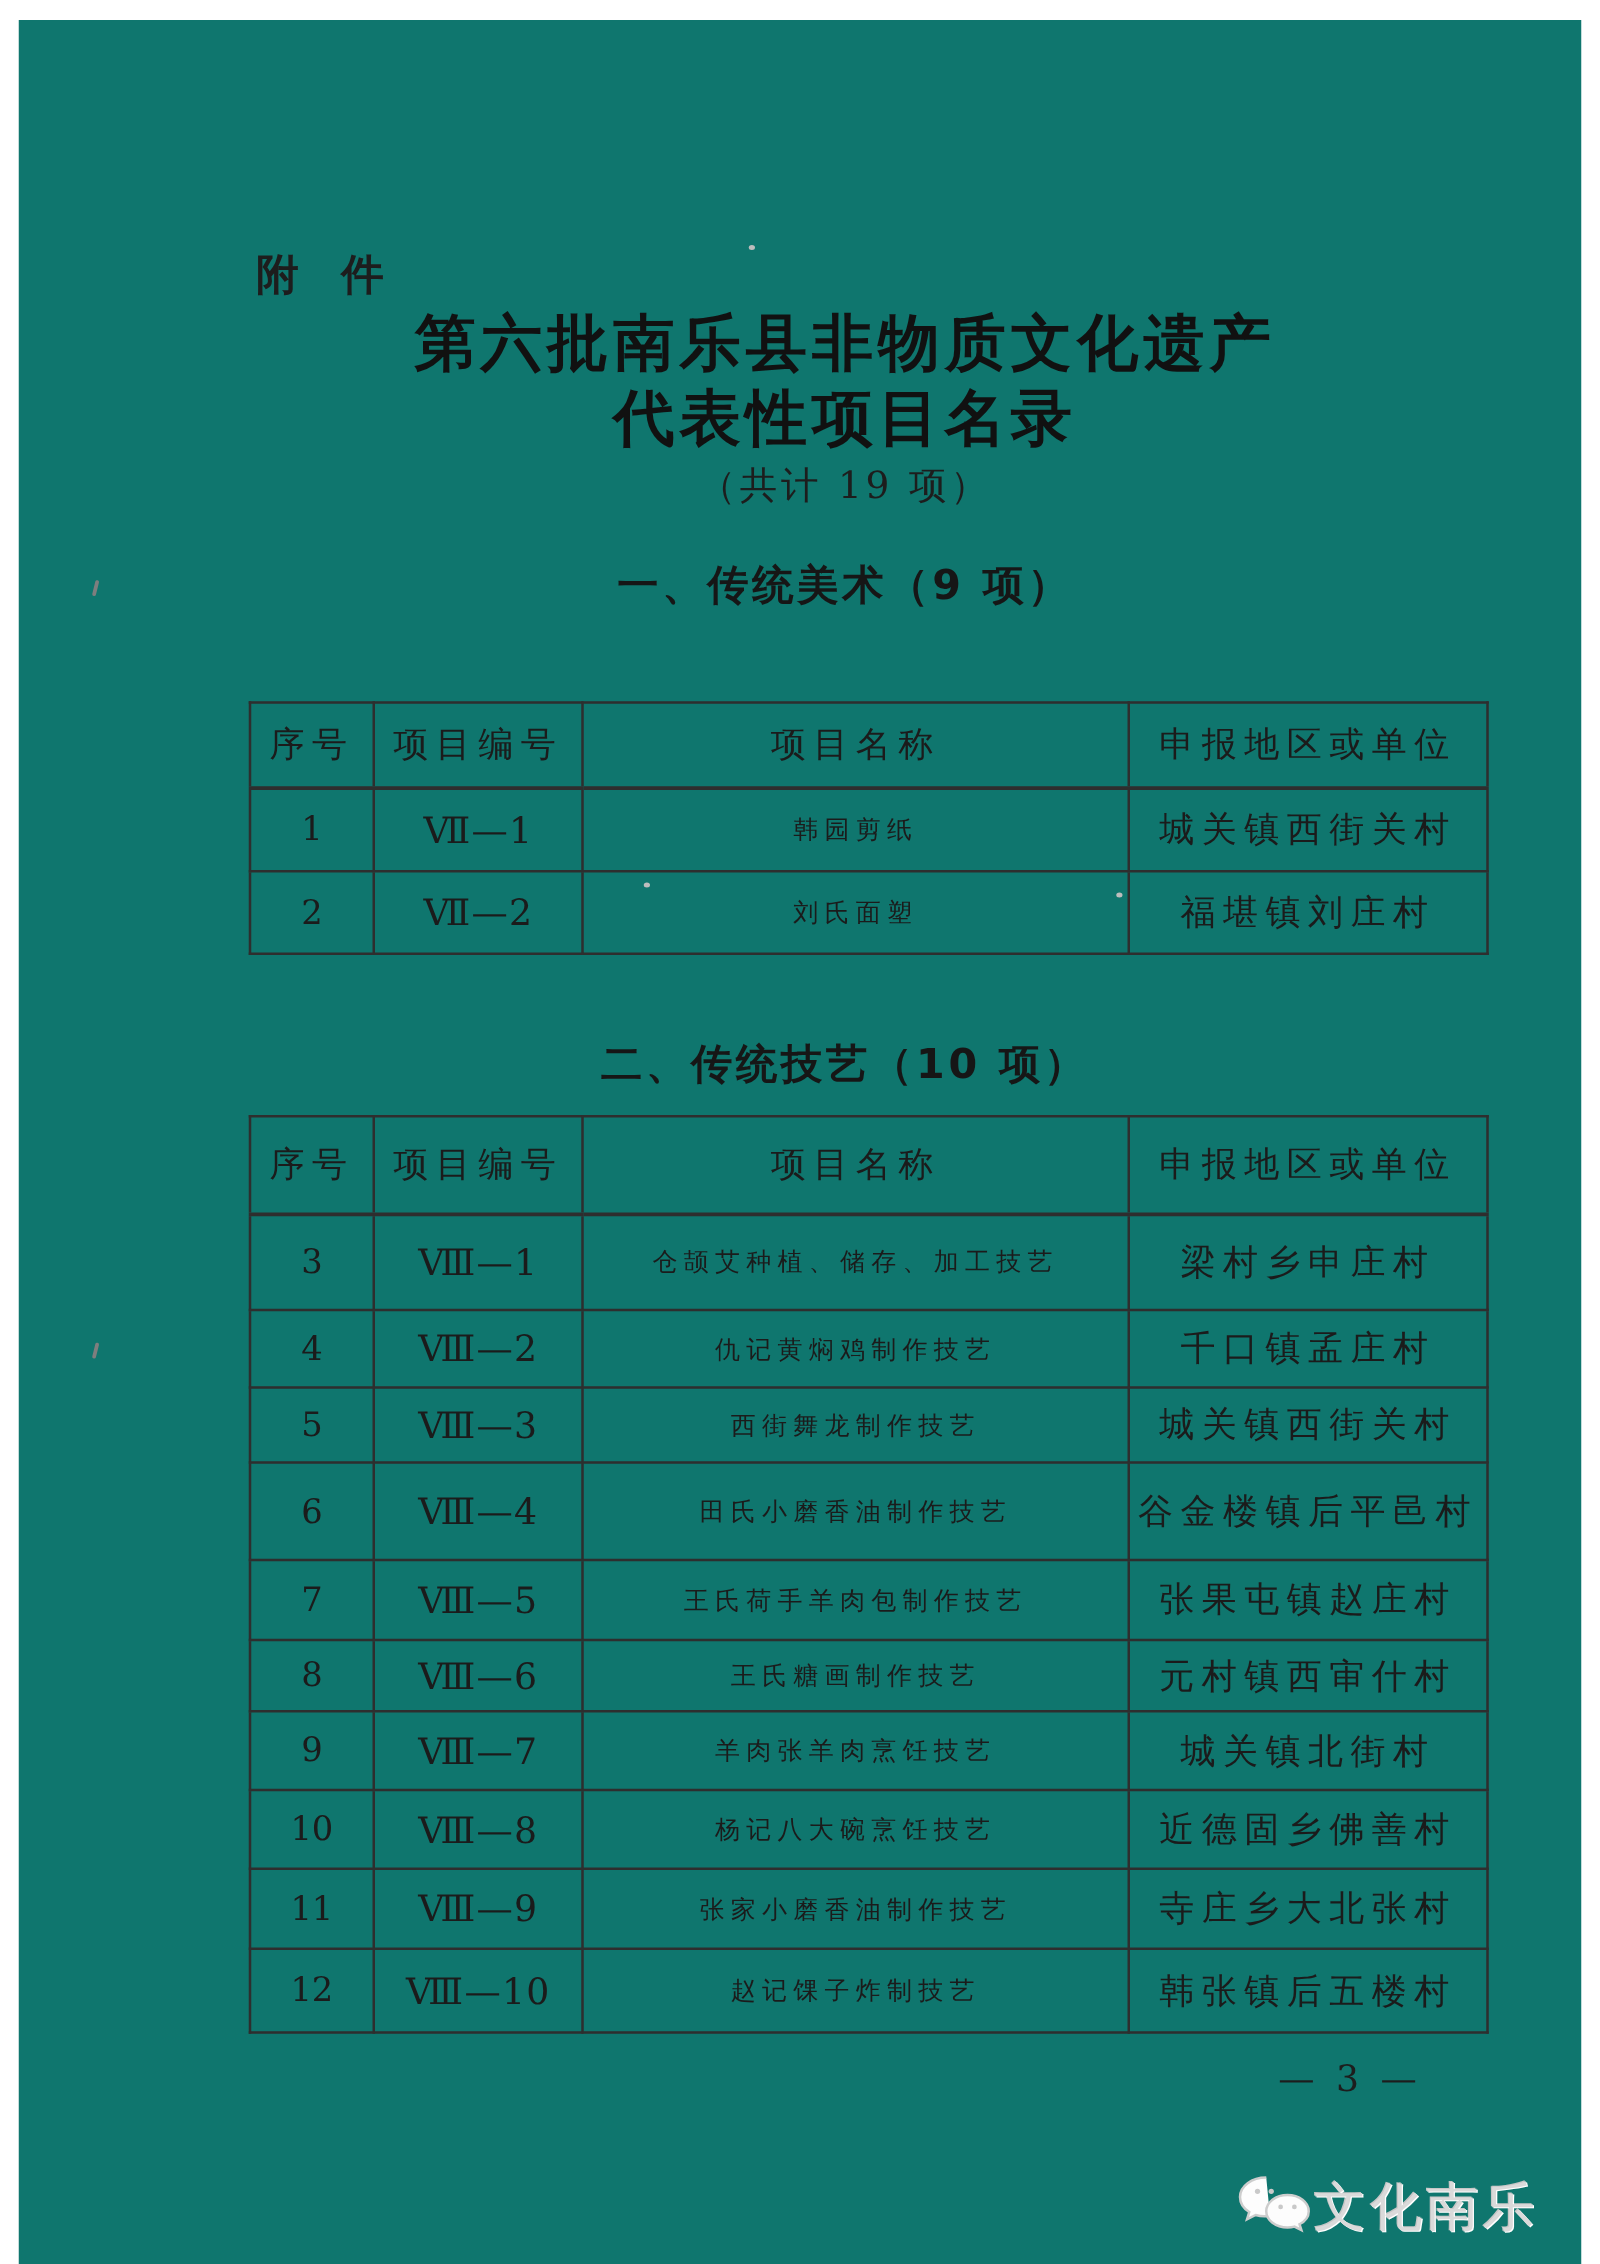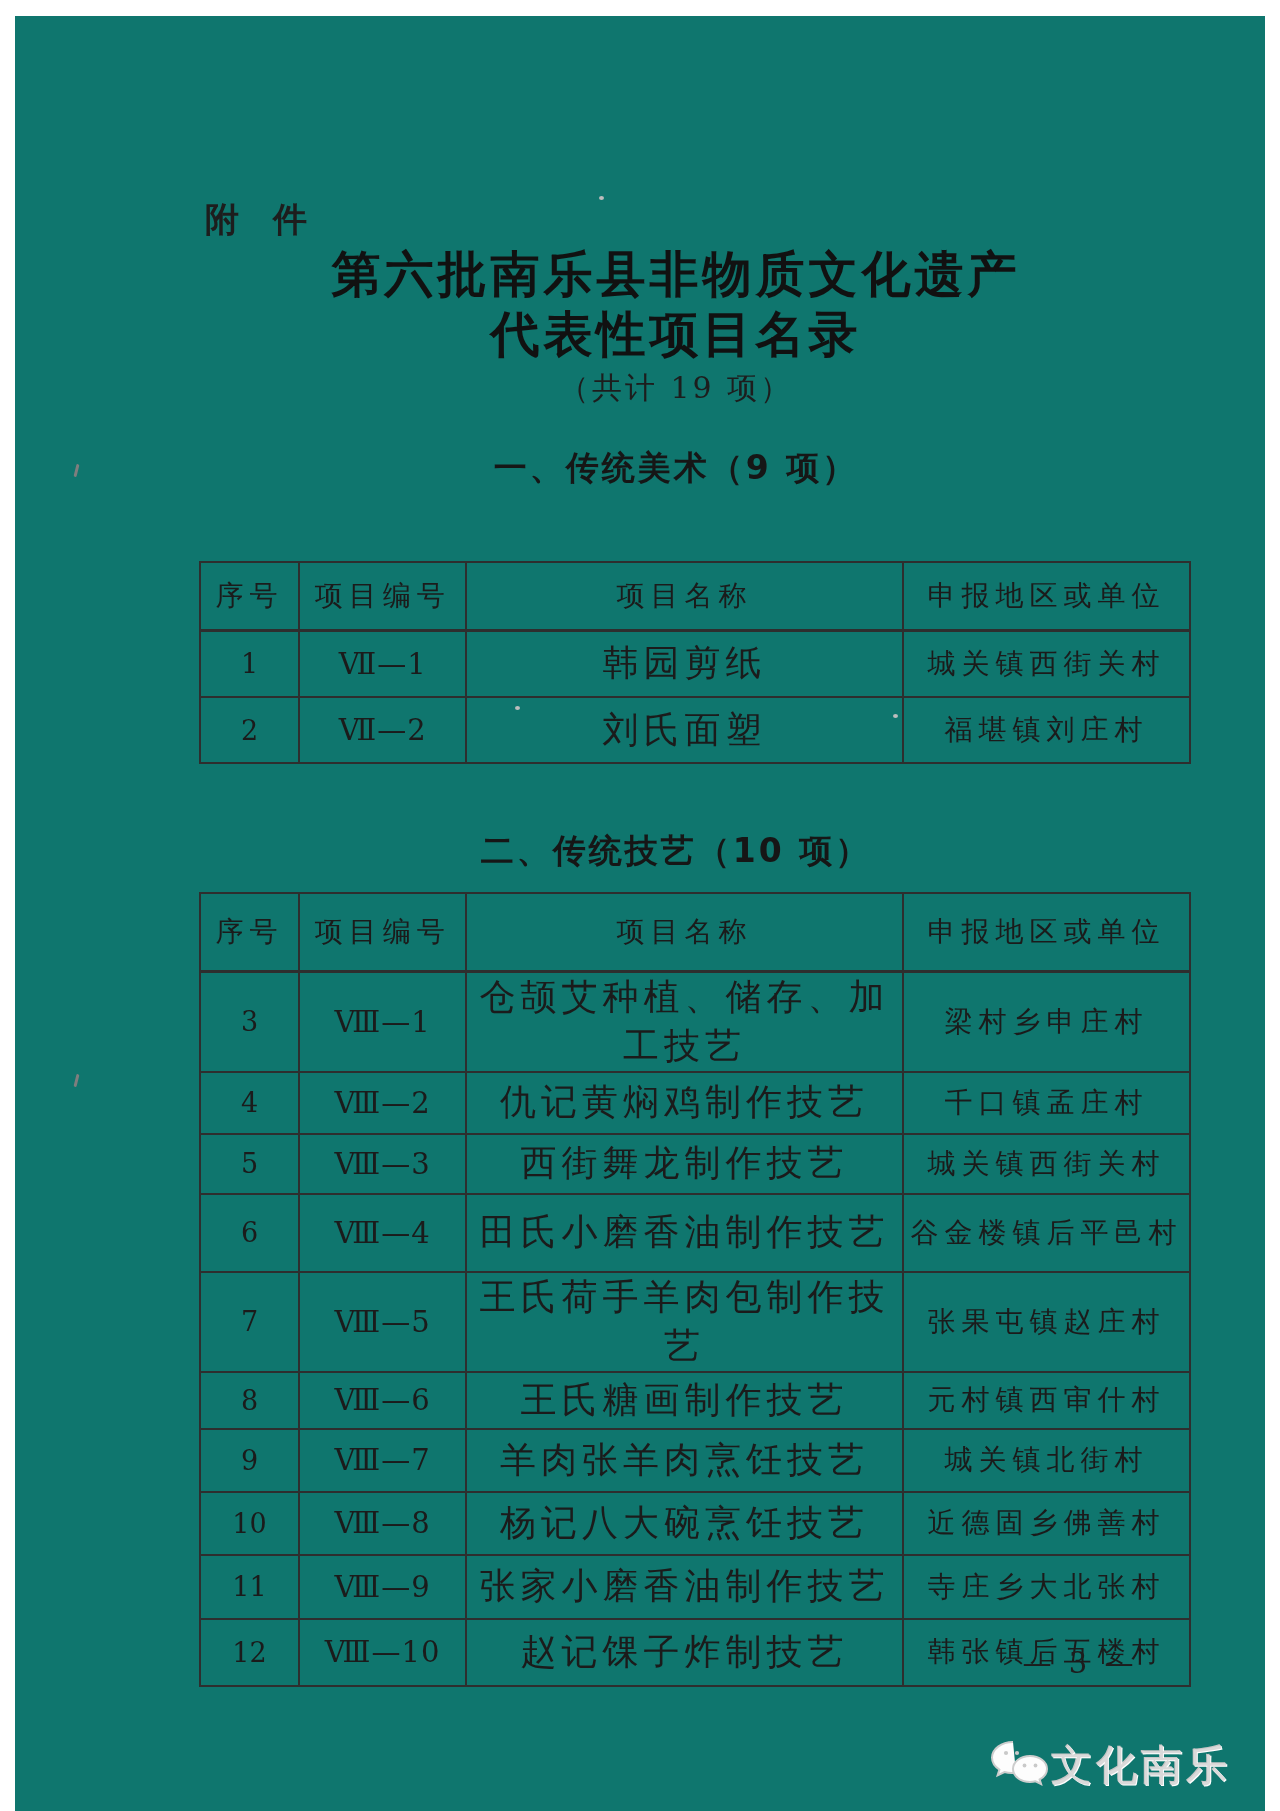--- a/index.html
+++ b/index.html
@@ -51,21 +51,21 @@
 
   .doc-table th, .doc-table td {
     border:2px solid #2e2e2e;
     text-align:center; vertical-align:middle;
     font-weight:normal; color:#1b1b1b;
     padding:0 4px;
   }
   .doc-table thead th { border-bottom-width:3px; font-size:28px; letter-spacing:6px; }
   .doc-table td.cell-idx  { font-size:27px; letter-spacing:0; }
   .doc-table td.cell-code { font-size:29px; letter-spacing:1px; font-family:"DejaVu Serif","DejaVu Sans",serif; }
-  .doc-table td.cell-name { font-size:36px; letter-spacing:5px; }
+  .doc-table td.cell-name { font-size:20px; letter-spacing:5px; }
   .doc-table td.cell-loc  { font-size:28px; letter-spacing:6px; }
 
   .table-1 thead tr { height:68px; }
   .table-1 tbody tr:nth-child(1) { height:67px; }
   .table-1 tbody tr:nth-child(2) { height:66px; }
 
   .table-2 thead tr { height:78px; }
   .table-2 tbody tr:nth-child(1)  { height:77px; }
   .table-2 tbody tr:nth-child(2)  { height:62px; }
   .table-2 tbody tr:nth-child(3)  { height:60px; }

